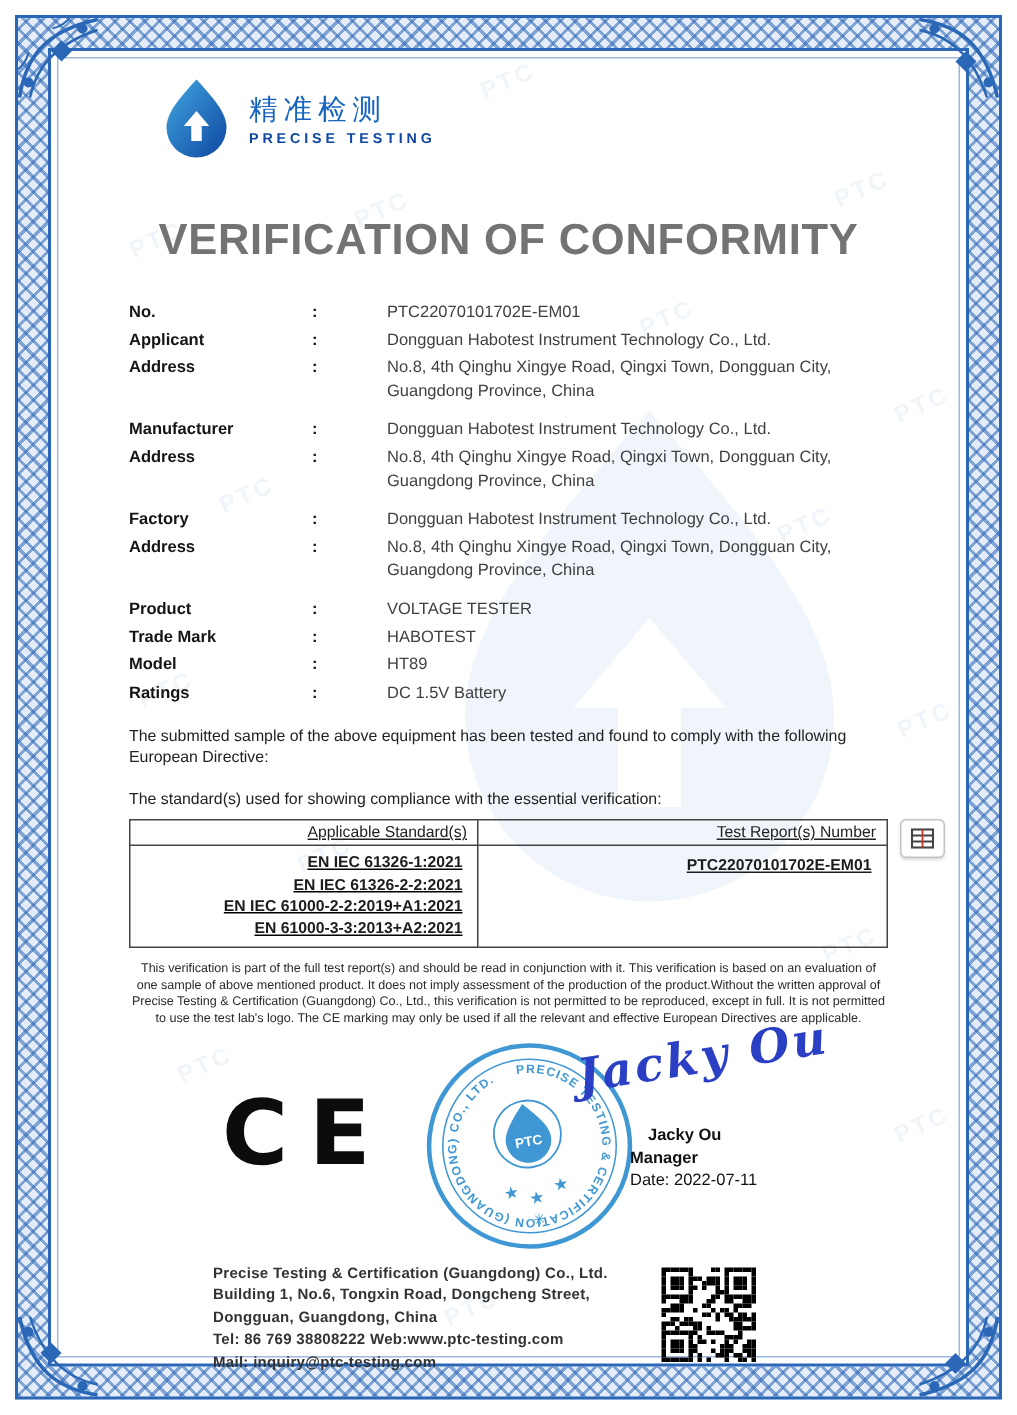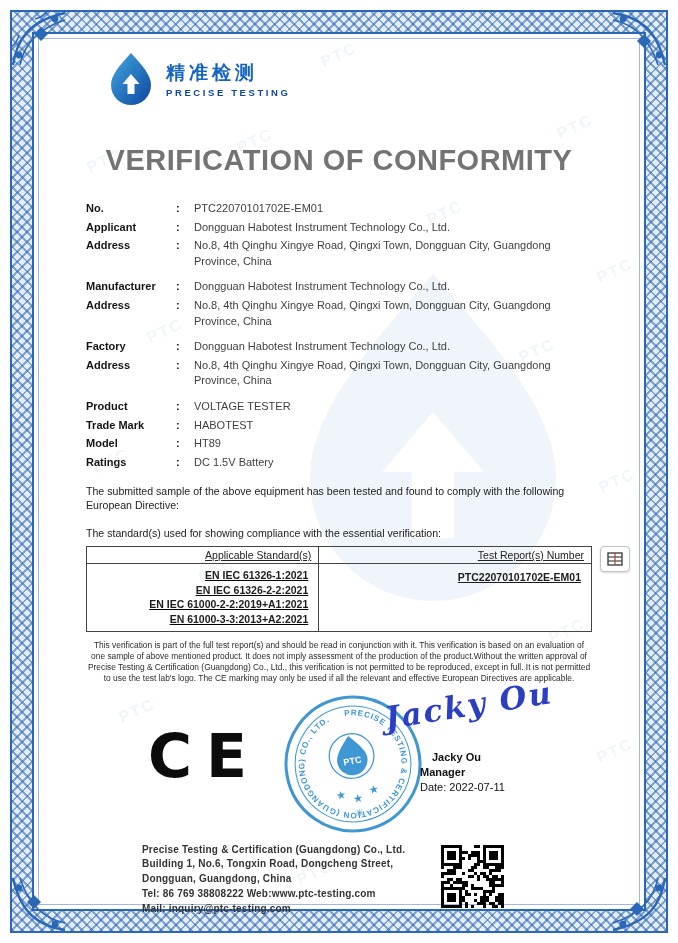--- a/index.html
+++ b/index.html
@@ -23,27 +23,27 @@
 
   
   .watermarks { position:absolute; inset:0; z-index:2; pointer-events:none; }
   .wm-text { position:absolute; font-weight:bold; color:#3a79c0; opacity:.07; transform:rotate(-24deg); font-size:16px; letter-spacing:2px; }
   .wm-logo { position:absolute; left:268px; top:262px; opacity:.12; }
 
   
   .content { position:absolute; left:86px; right:86px; top:46px; bottom:30px; z-index:3; }
 
   .logo-row { display:flex; align-items:center; gap:10px; padding-left:20px; margin-top:6px; }
-  .logo-text .logo-cn { font-size:19px; font-weight:bold; color:#1565c0; letter-spacing:4px; }
+  .logo-text .logo-cn { font-size:19px; font-weight:normal; color:#1565c0; letter-spacing:4px; }
   .logo-text .logo-en { font-size:9.5px; font-weight:bold; color:#0d47a1; letter-spacing:2.6px; margin-top:1px; }
 
   .title { text-align:center; font-size:29px; font-weight:bold; color:#737373; letter-spacing:.5px; margin-top:38px; }
 
   .fields { margin-top:24px; }
-  .field-row { display:grid; grid-template-columns:90px 18px 1fr; margin-top:3px; font-size:11px; line-height:1.42; }
+  .field-row { display:grid; grid-template-columns:90px 18px 1fr; margin-top:3px; font-size:11px; line-height:1.42;gap:32px; }
   .field-row.gap { margin-top:10px; }
   .f-label { font-weight:bold; color:#141414; }
   .f-colon { font-weight:bold; color:#141414; }
   .f-value { color:#3f3f3f; }
 
   .statement { margin-top:13px; font-size:10.6px; color:#222; line-height:1.4; }
   .directive { margin-top:11px; text-align:center; font-size:11.5px; font-weight:bold; color:#111; }
   .standards-intro { margin-top:14px; font-size:10.6px; color:#222; }
 
   .table-wrap { position:relative; margin-top:7px; }

